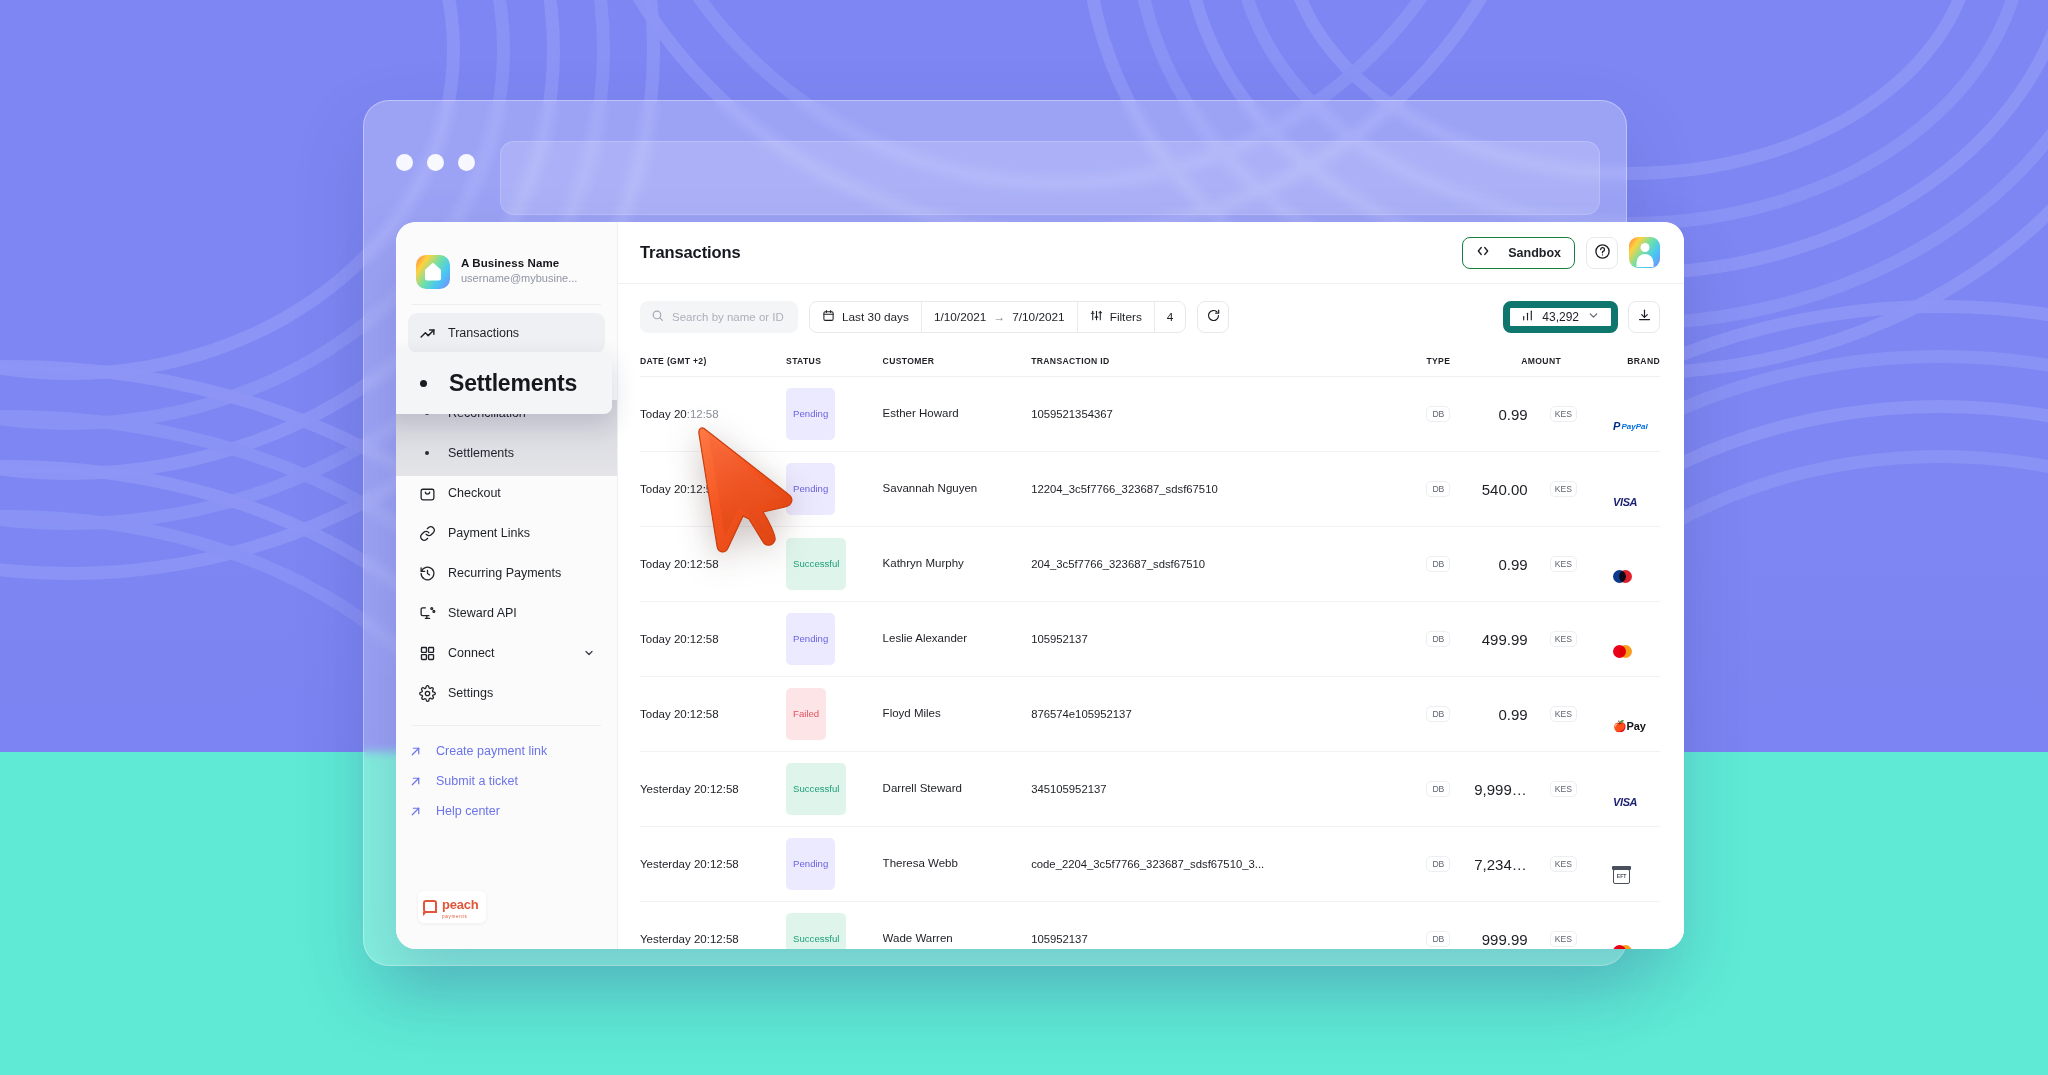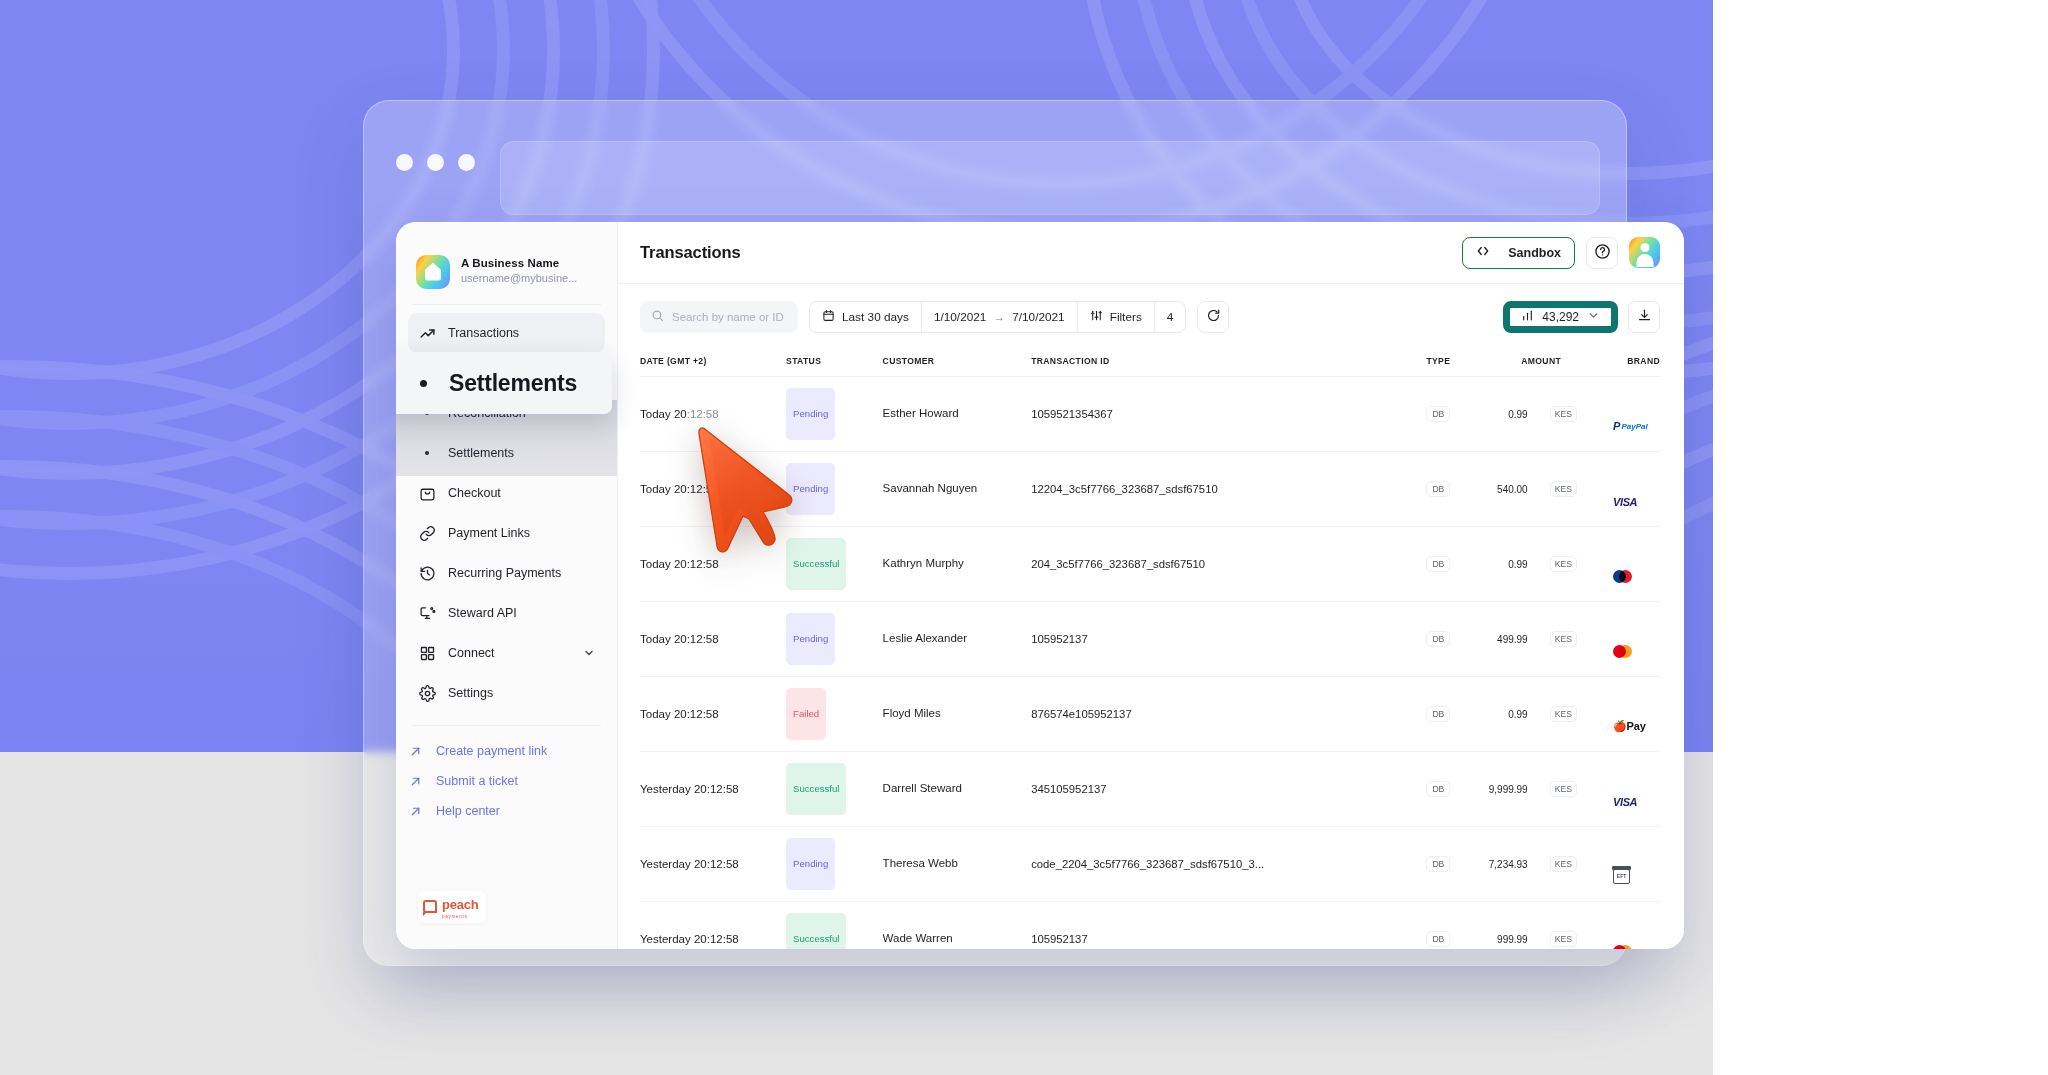--- a/index.html
+++ b/index.html
@@ -7,22 +7,22 @@
   html, body {
     width: 2048px; height: 1075px;
     overflow: hidden;
     font-family: "Liberation Sans", "DejaVu Sans", sans-serif;
     background: #ffffff;
   }
 
   
   #stage {
     position: relative;
-    width: 1713px; height: 1075px;
-    background: #e5e5e5;
+    width: 2048px; height: 1075px;
+    background: #5eead4;
     overflow: hidden;
   }
 
   
   .backdrop {
     position: absolute;
     left: 0; top: 0;
     width: 2048px; height: 752px;
     background: #7d86f2;
     overflow: hidden;
@@ -303,21 +303,21 @@
   .pill.successful { background: #dff5ec; color: #1e9e7a; }
   .pill.failed     { background: #fde4e6; color: #e25563; }
 
   td.cust { white-space: normal; line-height: 1.15; font-size: 11.5px; }
   td.txn  { font-size: 11.3px; }
   td.type { text-align: center; }
   .type-chip {
     display: inline-block; font-size: 8.6px; color: #5e636f;
     border: 1px solid #eceef1; border-radius: 5px; padding: 3px 5px; line-height: 1;
   }
-  td.amt { text-align: right; font-size: 10px; padding-right: 6px; }
+  td.amt { text-align: right; font-size: 15px; padding-right: 6px; }
   td.cur { width: 34px; text-align: center; }
   .cur-chip {
     display: inline-block; font-size: 8.6px; color: #5e636f;
     border: 1px solid #eceef1; border-radius: 5px; padding: 3px 4px; line-height: 1;
   }
   td.brand { text-align: right; padding-right: 2px; }
 
   
   .bm { display: inline-flex; align-items: center; justify-content: flex-end; height: 16px; }
   .bm-visa { font-size: 11px; font-weight: 800; font-style: italic; color: #1a1f71; letter-spacing: -.4px; }

